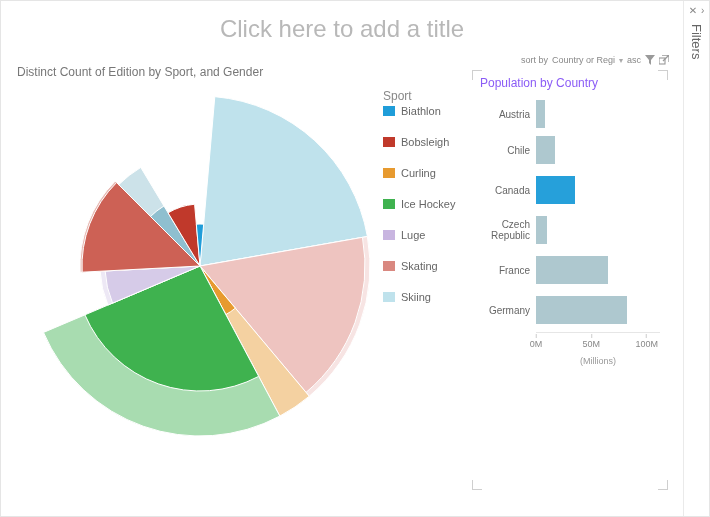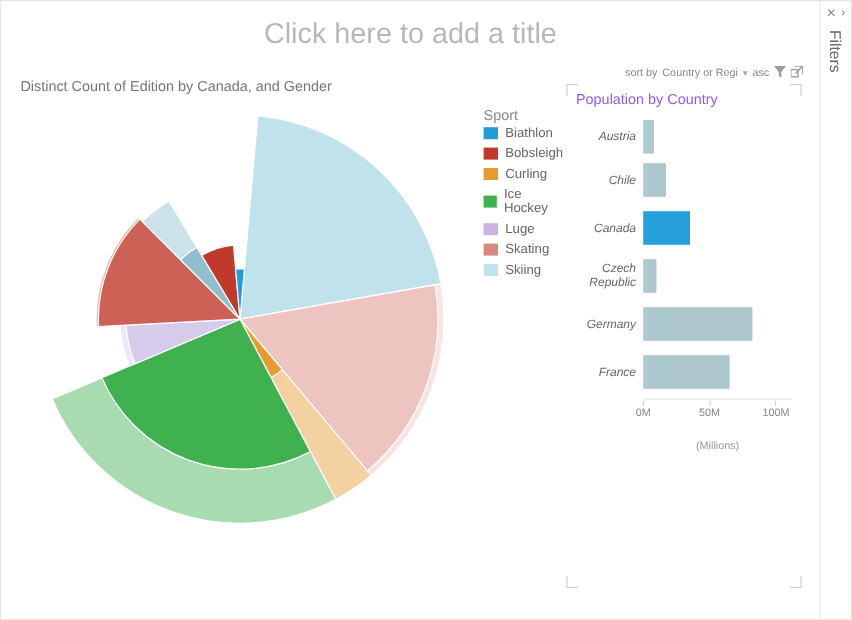--- a/index.html
+++ b/index.html
@@ -45,25 +45,25 @@
     color: #b8b8b8;
     margin: 6px 0 8px 0;
   }
   .vizrow { display: flex; gap: 10px; height: 440px; }
   .pie-card { flex: 1 1 auto; position: relative; }
   .pie-title { font-size: 12px; color: #777; margin: 14px 0 2px 2px; font-weight: 300; }
   .pie-wrap { position: relative; width: 370px; height: 370px; margin-top: 2px; }
   .pie-wrap svg { position: absolute; left: 0; top: 0; }
   .legend {
     position: absolute;
-    left: 388px; top: 38px;
+    left: 368px; top: 38px;
     font-size: 11px; color: #666;
   }
   .legend .legend-title { font-size: 12px; color: #888; margin-bottom: 2px; font-weight: 300; }
-  .legend-items { display: flex; flex-direction: column; gap: 5px; }
+  .legend-items { display: flex; flex-direction: column; gap: 19px; }
   .legend-item { display: flex; align-items: center; gap: 6px; }
   .swatch { width: 12px; height: 10px; }
 
   .bar-card {
     width: 198px;
     flex: 0 0 198px;
     display: flex;
     flex-direction: column;
   }
   .bar-toolbar {
@@ -87,50 +87,50 @@
   .corner.tl { left:0; top:0; border-left:1px solid #cfcfcf; border-top:1px solid #cfcfcf; }
   .corner.tr { right:0; top:0; border-right:1px solid #cfcfcf; border-top:1px solid #cfcfcf; }
   .corner.bl { left:0; bottom:0; border-left:1px solid #cfcfcf; border-bottom:1px solid #cfcfcf; }
   .corner.br { right:0; bottom:0; border-right:1px solid #cfcfcf; border-bottom:1px solid #cfcfcf; }
   .bar-title { font-size: 12px; color:#8b5cf6; font-weight:300; padding: 6px 8px 6px 8px; }
   .bars { position: relative; margin: 2px 8px 0 8px; }
   .bar-row { display:flex; align-items:center; height: 40px; }
   .bar-row.first { height: 32px; }
   .bar-label {
     width: 56px; text-align: right; padding-right: 6px;
-    font-size: 10px; color: #666; line-height: 1.1; font-style: italic;
+    font-size: 10px; color: #666; line-height: 1.1;
   }
   .bar-track { flex:1; position:relative; height: 100%; }
   .bar-rect { position:absolute; left:0; top:50%; transform:translateY(-50%); height: 28px; background:#aec8cf; }
   .bar-rect.sel { background:#26a0da; }
   .axis { margin: 2px 8px 0 8px; display:flex; }
   .axis .spacer { width:56px; }
   .axis .ticks { flex:1; position:relative; height:14px; border-top:1px solid #e6e6e6; }
   .tick { position:absolute; top:1px; font-size:9px; color:#888; transform:translateX(-50%); }
   .tick .tline { width:1px; height:4px; background:#ccc; margin:0 auto 1px auto; }
-  .axis-label { text-align:center; font-size:9px; color:#999; margin-top:20px; padding-left:56px; }
+  .axis-label { text-align:center; font-size:9px; color:#999; margin-top:10px; padding-left:56px; }
 </style>
 </head>
 <body>
 
 <div class="filters-rail">
   <div class="icons">
     <span>✕</span>
     <span>›</span>
   </div>
   <div class="vlabel">Filters</div>
 </div>
 
 <div class="canvas">
   <div class="title-placeholder">Click here to add a title</div>
 
   <div class="vizrow">
 
     <div class="pie-card">
-      <div class="pie-title">Distinct Count of Edition by Canada, and Gender</div>
+      <div class="pie-title">Distinct Count of Edition by Sport, and Gender</div>
       <div class="pie-wrap">
         <svg id="rose" width="370" height="370" viewBox="0 0 370 370">
             <path d="M 185 185 L 199.81647626710188 15.646901324403245 A 170 170 0 0 1 352.4173180120754 155.47980979662185 Z" fill="#bfe2ec" fill-opacity="1" stroke="#ffffff" stroke-width="1"></path>
             <path d="M 185 185 L 352.4173180120754 155.47980979662185 A 170 170 0 0 1 294.2738936467117 315.2275553302262 Z" fill="#eec4c0" fill-opacity="0.45" stroke="#ffffff" stroke-width="1"></path>
             <path d="M 185 185 L 347.49327924701436 156.3480506849565 A 165 165 0 0 1 291.05995559827903 311.39733311463135 Z" fill="#eec4c0" fill-opacity="1" stroke="#ffffff" stroke-width="1"></path>
             <path d="M 185 185 L 294.2738936467117 315.2275553302262 A 170 170 0 0 1 264.81016567360143 335.1010907860176 Z" fill="#e79a2f" fill-opacity="0.45" stroke="#ffffff" stroke-width="1"></path>
             <path d="M 185 185 L 220.35331853275966 227.13244437154378 A 55 55 0 0 1 210.820935953224 233.56211760724096 Z" fill="#e79a2f" fill-opacity="1" stroke="#ffffff" stroke-width="1"></path>
             <path d="M 185 185 L 264.81016567360143 335.1010907860176 A 170 170 0 0 1 28.514174913085128 251.42429184317655 Z" fill="#3fb24f" fill-opacity="0.45" stroke="#ffffff" stroke-width="1"></path>
             <path d="M 185 185 L 243.68394534823636 295.36844910736585 A 125 125 0 0 1 69.93689331844496 233.84139106115921 Z" fill="#3fb24f" fill-opacity="1" stroke="#ffffff" stroke-width="1"></path>
             <path d="M 185 185 L 92.94951465475596 224.0731128489274 A 100 100 0 0 1 85.13704652454261 190.23359562429437 Z" fill="#d6cbe8" fill-opacity="0.45" stroke="#ffffff" stroke-width="1"></path>
@@ -221,29 +221,29 @@
                 <div class="bar-rect sel" style="width: 31.25%;"></div>
               </div>
             </div>
             <div class="bar-row">
               <div class="bar-label">Czech Republic</div>
               <div class="bar-track">
                 <div class="bar-rect" style="width: 8.92857%;"></div>
               </div>
             </div>
             <div class="bar-row">
+              <div class="bar-label">France</div>
+              <div class="bar-track">
+                <div class="bar-rect" style="width: 58.0357%;"></div>
+              </div>
+            </div>
+            <div class="bar-row">
               <div class="bar-label">Germany</div>
               <div class="bar-track">
                 <div class="bar-rect" style="width: 73.2143%;"></div>
-              </div>
-            </div>
-            <div class="bar-row">
-              <div class="bar-label">France</div>
-              <div class="bar-track">
-                <div class="bar-rect" style="width: 58.0357%;"></div>
               </div>
             </div>
           </div>
         <div class="axis">
           <div class="spacer"></div>
           <div class="ticks" id="ticks">
               <div class="tick" style="left: 0%;">
                 <div class="tline"></div>
                 <div>0M</div>
               </div>

